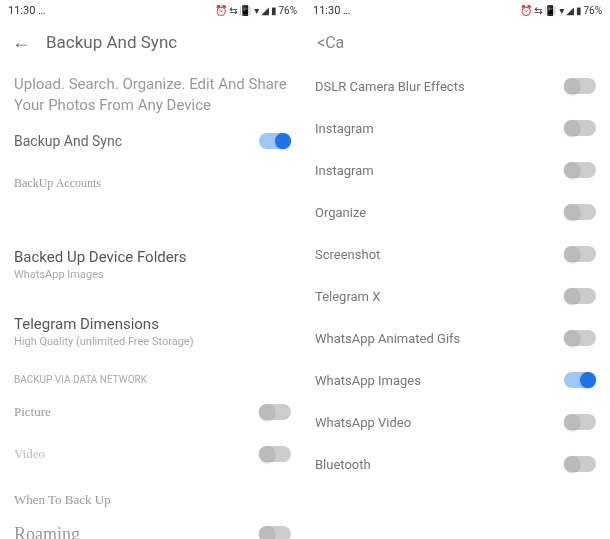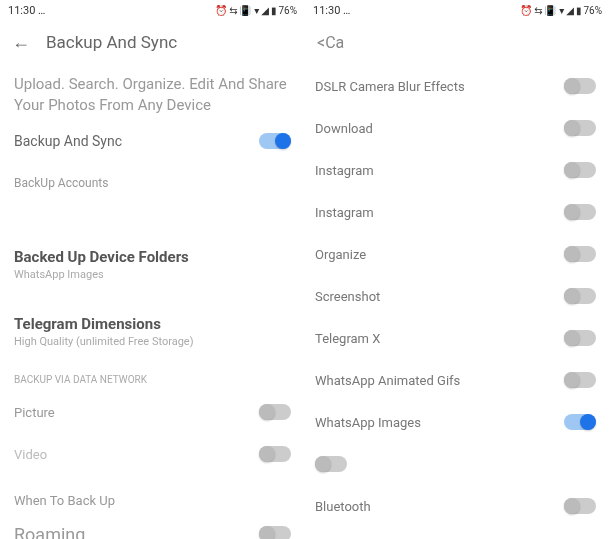--- a/index.html
+++ b/index.html
@@ -75,26 +75,26 @@
       padding: 12px 14px;
       min-height: 42px;
     }
     .row-label {
       font-size: 14px;
       color: #666;
     }
     .row-label-small {
       font-size: 12px;
       color: #999;
+      font-family: Liberation Serif, serif;
     }
     .section-header {
       padding: 14px 14px 2px;
       font-size: 15px;
       color: #555;
-      font-weight: bold;
     }
     .section-header-sub {
       padding: 0 14px 10px;
       font-size: 11px;
       color: #aaa;
     }
     .section-caption {
       padding: 16px 14px 6px;
       font-size: 10px;
       color: #aaa;
@@ -221,26 +221,20 @@
     </span>
   </div>
   <div class="content" id="folders-container">
   <div class="folder-row">
         <span class="folder-label">DSLR Camera Blur Effects</span>
         <span class="toggle">
           <span class="knob"></span>
         </span>
       </div>
       <div class="folder-row">
-        <span class="folder-label">Download</span>
-        <span class="toggle">
-          <span class="knob"></span>
-        </span>
-      </div>
-      <div class="folder-row">
         <span class="folder-label">Instagram</span>
         <span class="toggle">
           <span class="knob"></span>
         </span>
       </div>
       <div class="folder-row">
         <span class="folder-label">Instagram</span>
         <span class="toggle">
           <span class="knob"></span>
         </span>
@@ -269,20 +263,21 @@
           <span class="knob"></span>
         </span>
       </div>
       <div class="folder-row">
         <span class="folder-label">WhatsApp Images</span>
         <span class="toggle on">
           <span class="knob"></span>
         </span>
       </div>
       <div class="folder-row">
+        <span class="folder-label">WhatsApp Video</span>
         <span class="toggle">
           <span class="knob"></span>
         </span>
       </div>
       <div class="folder-row">
         <span class="folder-label">Bluetooth</span>
         <span class="toggle">
           <span class="knob"></span>
         </span>
       </div>

